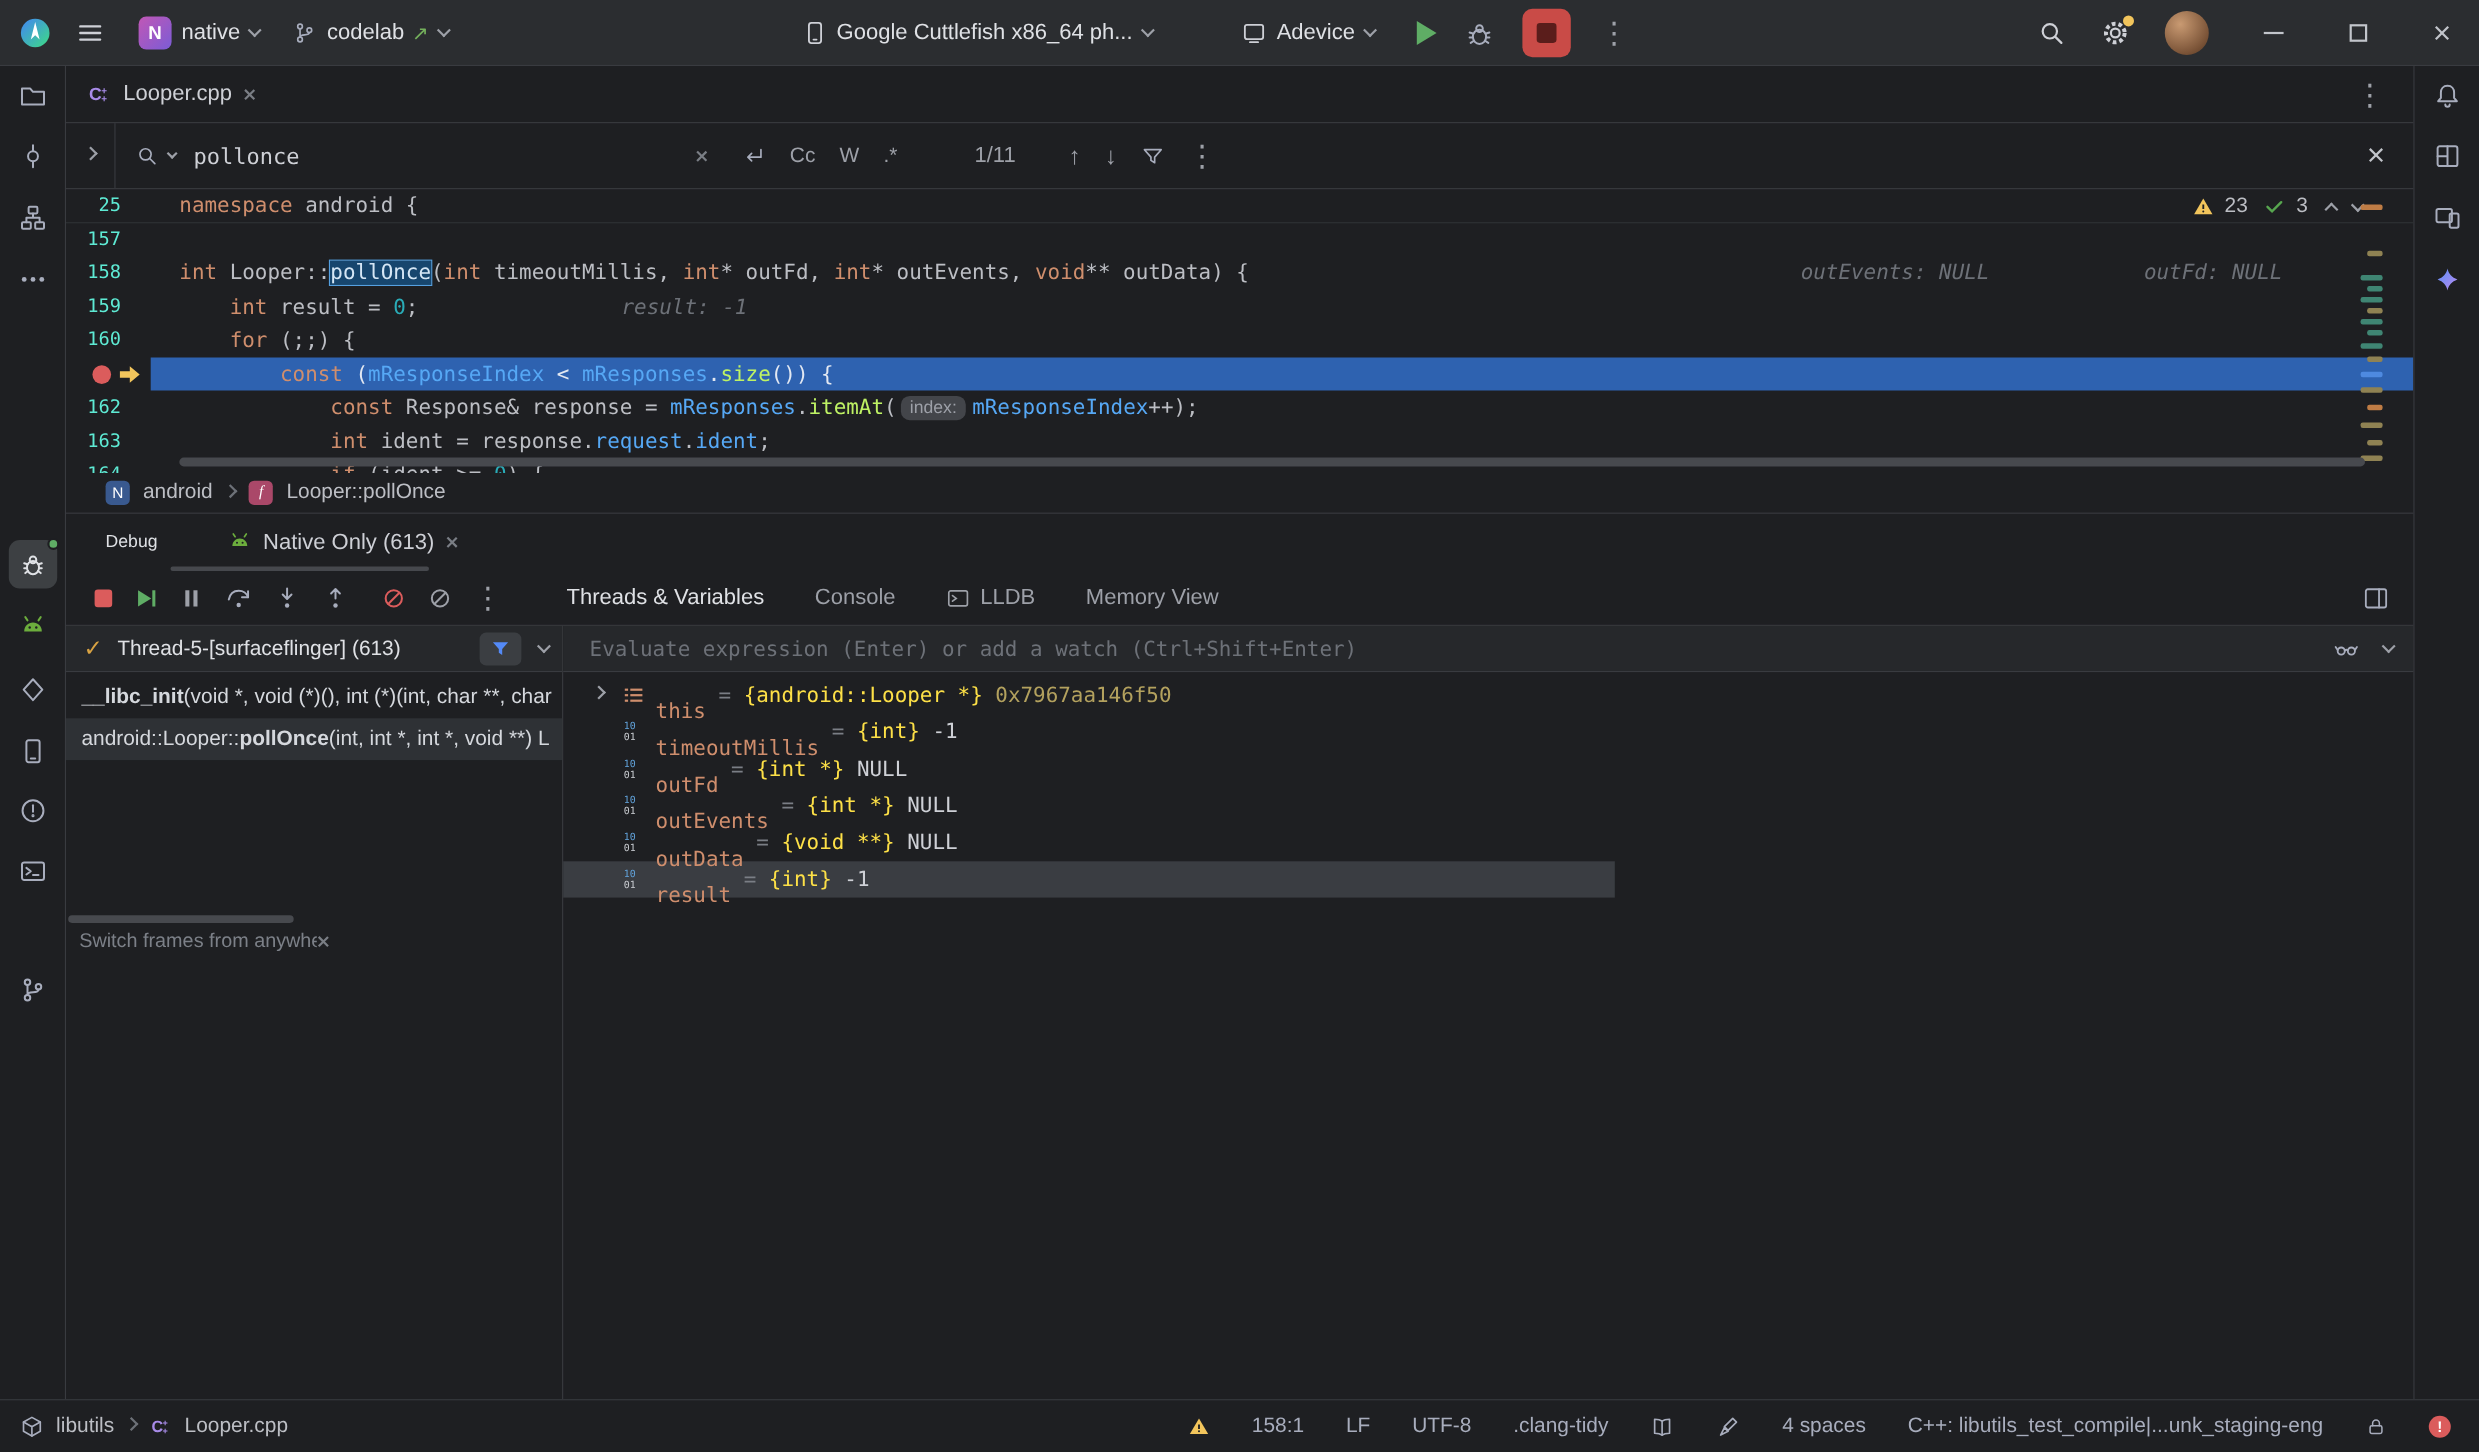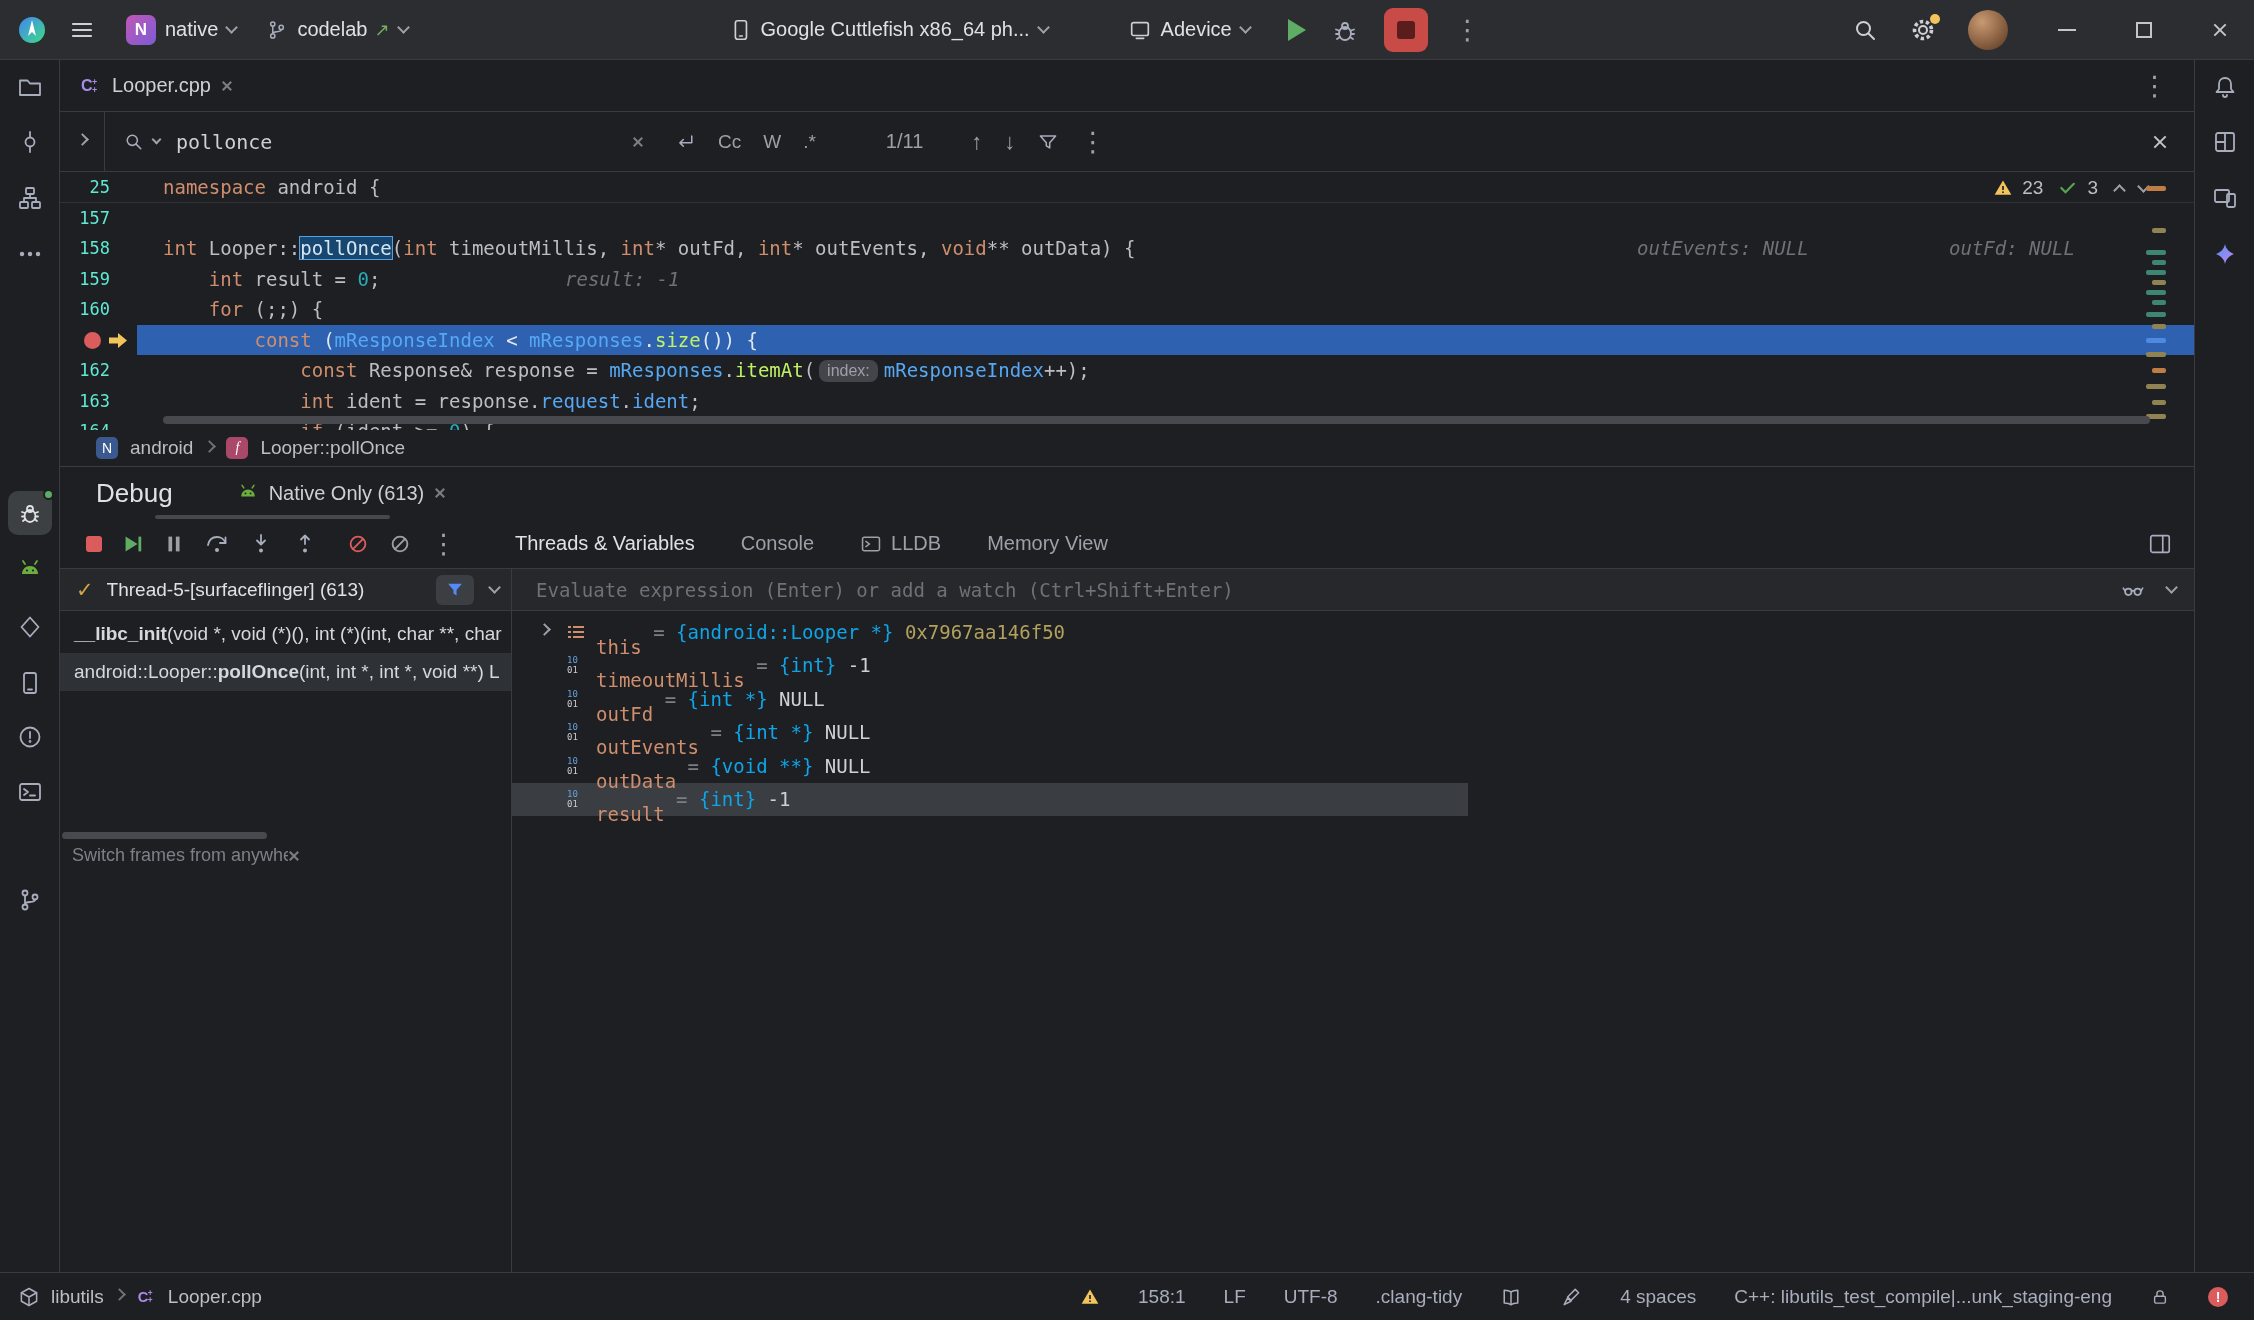--- a/index.html
+++ b/index.html
@@ -84,21 +84,21 @@
     font-family:"Liberation Sans",sans-serif; font-size:19px; color:#bcbec4; }
 
   
   .breadcrumb { height:36px; display:flex; align-items:center; gap:12px; padding-left:36px; font-size:19px; color:#bcbec4; }
   .bc-badge { width:22px; height:22px; border-radius:5px; color:#fff; font-size:14px; display:flex; align-items:center; justify-content:center; }
   .bc-n { background:#39598f; } .bc-f { background:#aa4869; font-style:italic; font-family:"Liberation Serif",serif; }
 
   
   .debug { flex:1; border-top:1px solid #393b40; display:flex; flex-direction:column; min-height:0; position:relative; }
   .dbg-head { height:52px; display:flex; align-items:center; padding-left:36px; position:relative; }
-  .dbg-title { font-size:26px; color:#dfe1e5; }
+  .dbg-title { font-size:16px; color:#dfe1e5; }
   .dbg-session { display:flex; align-items:center; gap:10px; margin-left:64px; font-size:20px; color:#ced0d6; }
   .tab-thumb { position:absolute; left:95px; top:48px; width:235px; height:4px; border-radius:2px; background:#46484d; }
   .dbg-toolbar { height:50px; border-bottom:1px solid #393b40; display:flex; align-items:center; padding-left:26px; }
   .tbico { margin-right:18px; display:flex; align-items:center; }
   .stop-sq { width:16px; height:16px; border-radius:3px; background:#db5c5c; }
   .dtabs { display:flex; align-items:flex-start; gap:46px; margin-left:40px; font-size:20px; }
   .dtab { color:#9da0a8; display:flex; align-items:center; gap:9px; }
   .dtab.active { color:#dfe1e5; }
   .layout-ico { margin-left:auto; margin-right:22px; }
 
@@ -118,21 +118,21 @@
   .lp-hint { position:absolute; left:12px; right:8px; top:276px; display:flex; align-items:center; font-size:18px; color:#7c8088; }
   .lp-hint span { white-space:nowrap; overflow:hidden; flex:1; }
   .eval-row { padding:0 18px 0 24px; font-family:"DejaVu Sans Mono",monospace; font-size:19px; color:#6d7178; }
   .eval-icons { margin-left:auto; display:flex; align-items:center; gap:22px; }
   .vars { padding-top:4px; }
   .vrow { height:33.5px; display:flex; align-items:center; padding-left:28px;
     font-family:"DejaVu Sans Mono",monospace; font-size:19px; white-space:pre; }
   .vrow.sel { background:#3a3d42; width:956px; }
   .vchev { width:26px; flex:none; display:flex; align-items:center; }
   .vicon { width:30px; flex:none; }
-  .v-name { color:#cf8e6d;margin-top:30px; } .v-eq { color:#7a7e85; } .v-type { color:#0ea5e9; }
+  .v-name { color:#cf8e6d;margin-top:30px; } .v-eq { color:#7a7e85; } .v-type { color:#fde047; }
   .v-plain { color:#ced0d6; } .v-addr { color:#b3a15e; }
 
   
   .statusbar { height:48px; border-top:1px solid #393b40; display:flex; align-items:center; padding:0 26px 0 18px; font-size:19px; color:#a8adbd; }
   .sb-left { display:flex; align-items:center; gap:11px; color:#bcbec4; }
   .sb-right { margin-left:auto; display:flex; align-items:center; gap:38px; }
   .err-badge { width:20px; height:20px; border-radius:50%; background:#db5c5c; display:flex; align-items:center; justify-content:center;
     color:#fff; font-size:14px; font-weight:bold; }
 </style>
 </head>

